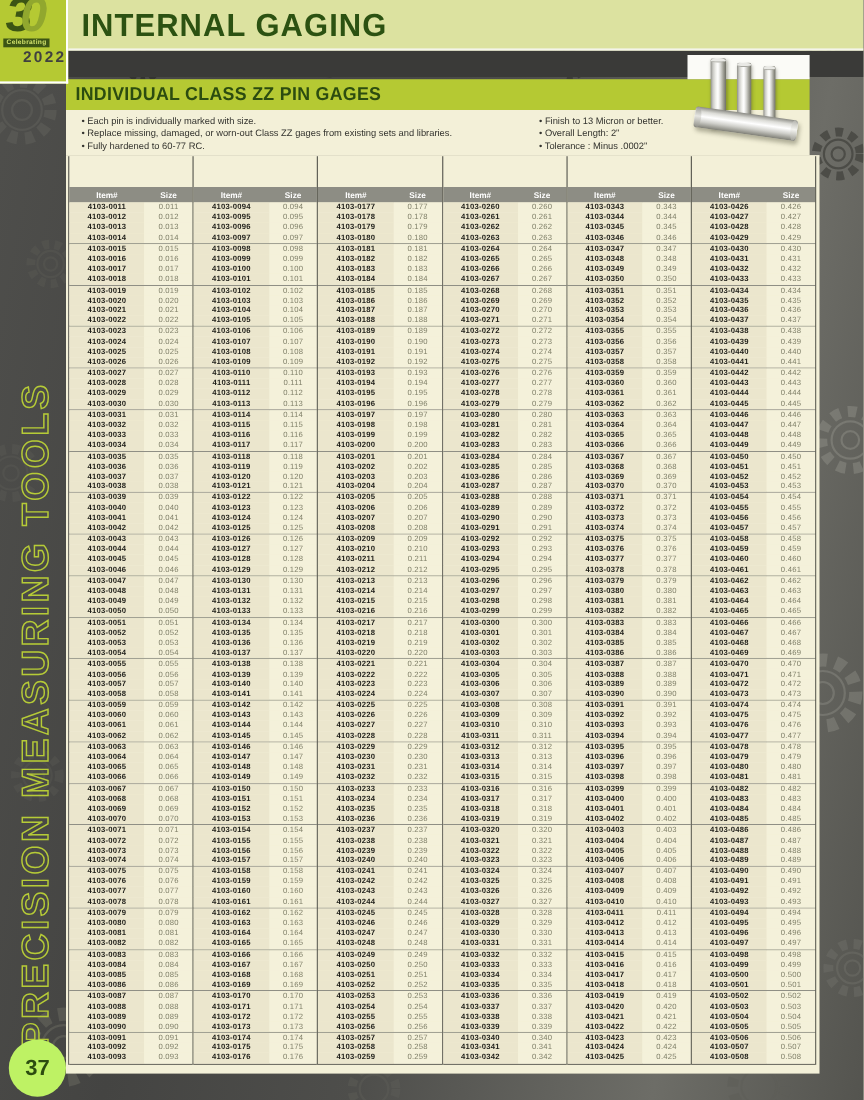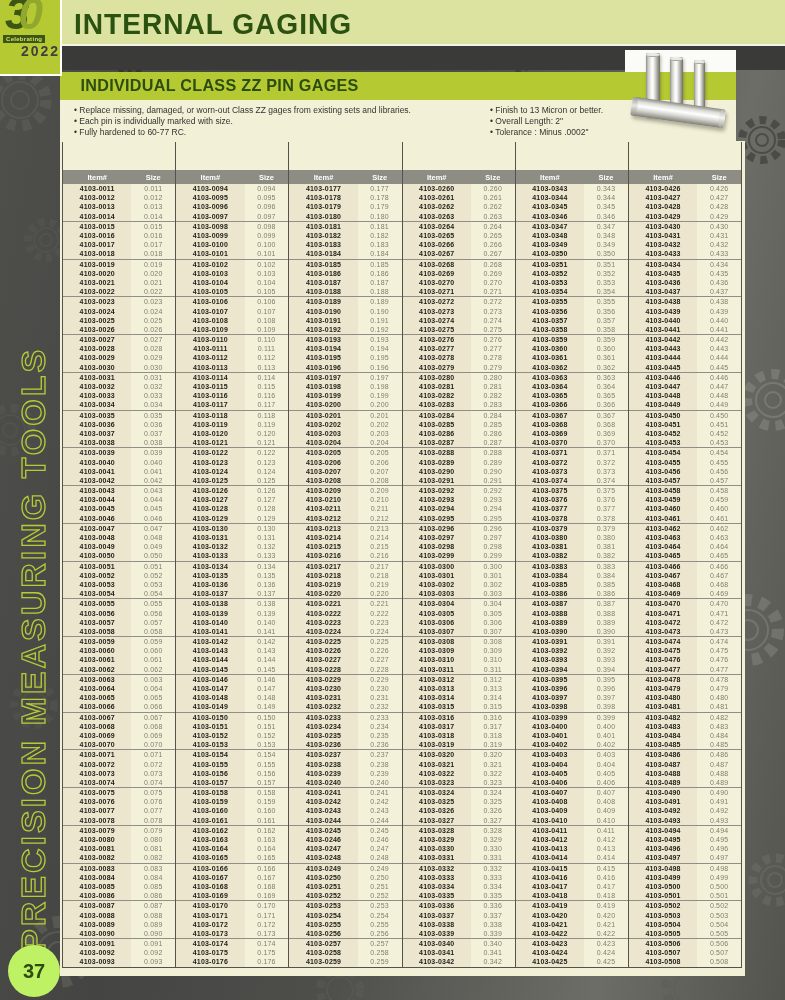--- a/index.html
+++ b/index.html
@@ -22,21 +22,21 @@
     border-right:2px solid #fff; border-bottom:2px solid #fff; z-index:6; overflow:hidden;}
   .logo-num{ position:absolute; top:-8px; left:5px; font-size:44px; font-weight:bold; font-style:italic; line-height:1;}
   .logo-num .n3{ color:#3c5514;}
   .logo-num .n0{ color:#91a72e; margin-left:-11px;}
   .logo-celebrating{ position:absolute; left:3px; top:35px; background:#3c5514; color:#cfe06a;
     font-size:6px; font-weight:bold; padding:1px 3px; letter-spacing:.3px;}
   .logo-year{ position:absolute; left:21px; top:43px; font-size:14px; font-weight:bold;
     color:#404040; letter-spacing:2px;}
   
   .green-titlebar{ position:absolute; left:60px; top:72px; width:676px; height:28px;
-    background:#b5c933; z-index:4; display:flex; align-items:center;padding-left:12px;}
+    background:#b5c933; z-index:4; display:flex; align-items:center;}
   .green-titlebar .t{ font-size:17px; font-weight:bold; color:#2c4c10; padding-left:9px;
     letter-spacing:.3px; transform:scaleX(.95); transform-origin:left; white-space:nowrap;}
   .white-strip{ position:absolute; left:625px; top:50px; width:111px; height:22px; background:#fbfbf7; z-index:5;}
   .bullets-area{ position:absolute; left:60px; top:100px; width:676px; height:41px; background:#f3f0d8; z-index:4;}
   .bullets{ position:absolute; top:5px; list-style:none; }
   .bullets li{ font-size:8.5px; line-height:11px; color:#33332e; white-space:nowrap;}
   .bullets li::before{ content:"•  "; color:#33332e;}
   .bullets.left{ left:14px; }
   .bullets.right{ left:430px; }
   
@@ -177,22 +177,22 @@
 <div class="page-title">INTERNAL GAGING</div>
 
 <div class="green-titlebar">
   <span class="t">INDIVIDUAL CLASS ZZ PIN GAGES</span>
 </div>
 
 <div class="white-strip"></div>
 
 <div class="bullets-area">
   <ul class="bullets left">
+    <li>Each pin is individually marked with size.</li>
     <li>Replace missing, damaged, or worn-out Class ZZ gages from existing sets and libraries.</li>
-    <li>Each pin is individually marked with size.</li>
     <li>Fully hardened to 60-77 RC.</li>
   </ul>
   <ul class="bullets right">
     <li>Finish to 13 Micron or better.</li>
     <li>Overall Length: 2"</li>
     <li>Tolerance : Minus .0002"</li>
   </ul>
 </div>
 
 <div class="pin pin-v pin1"></div>

